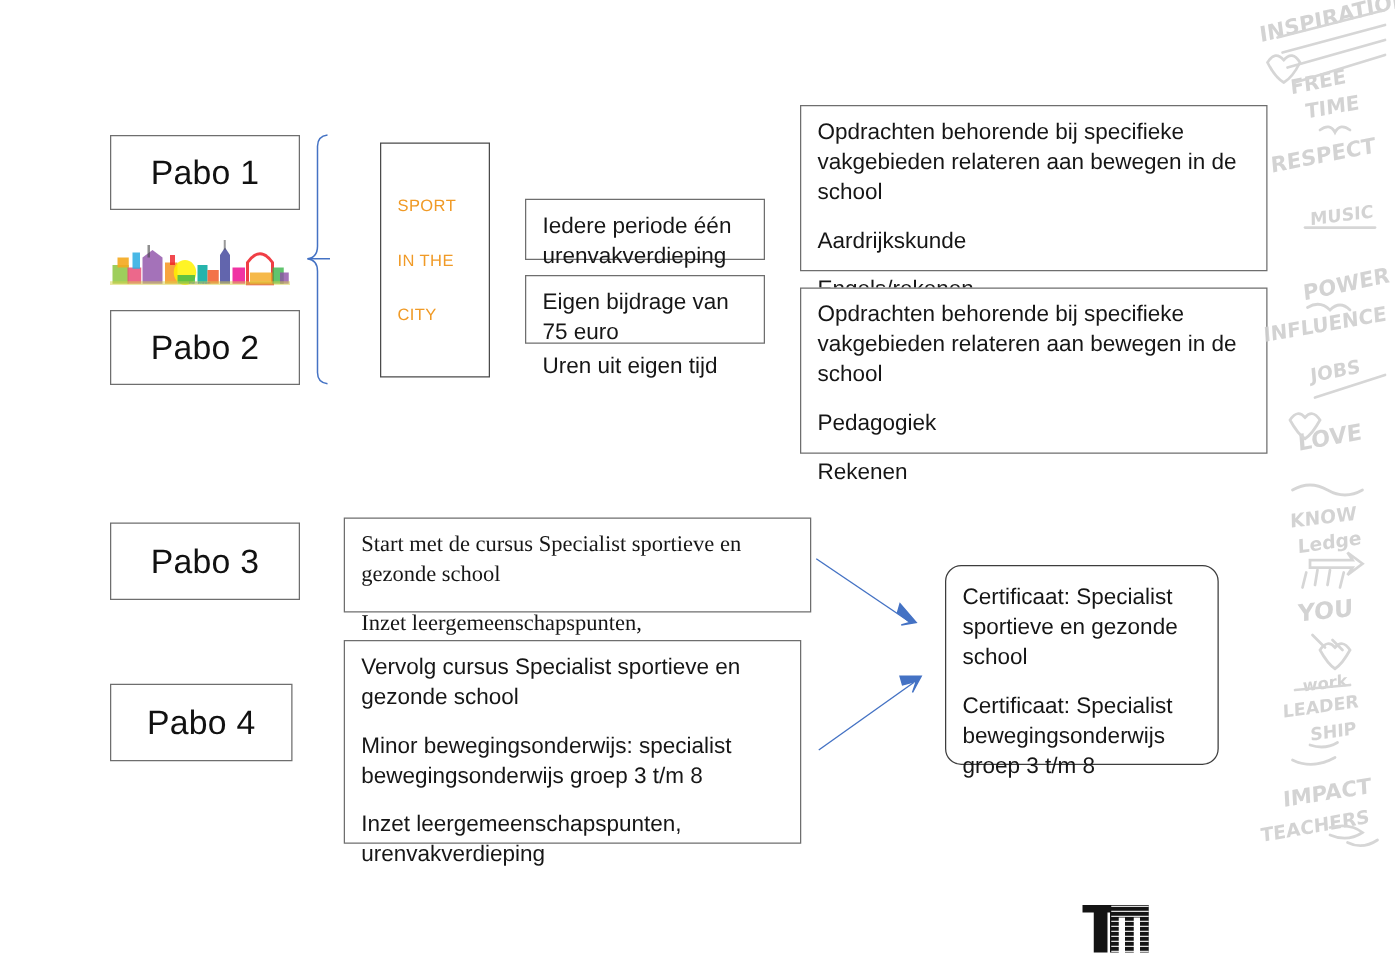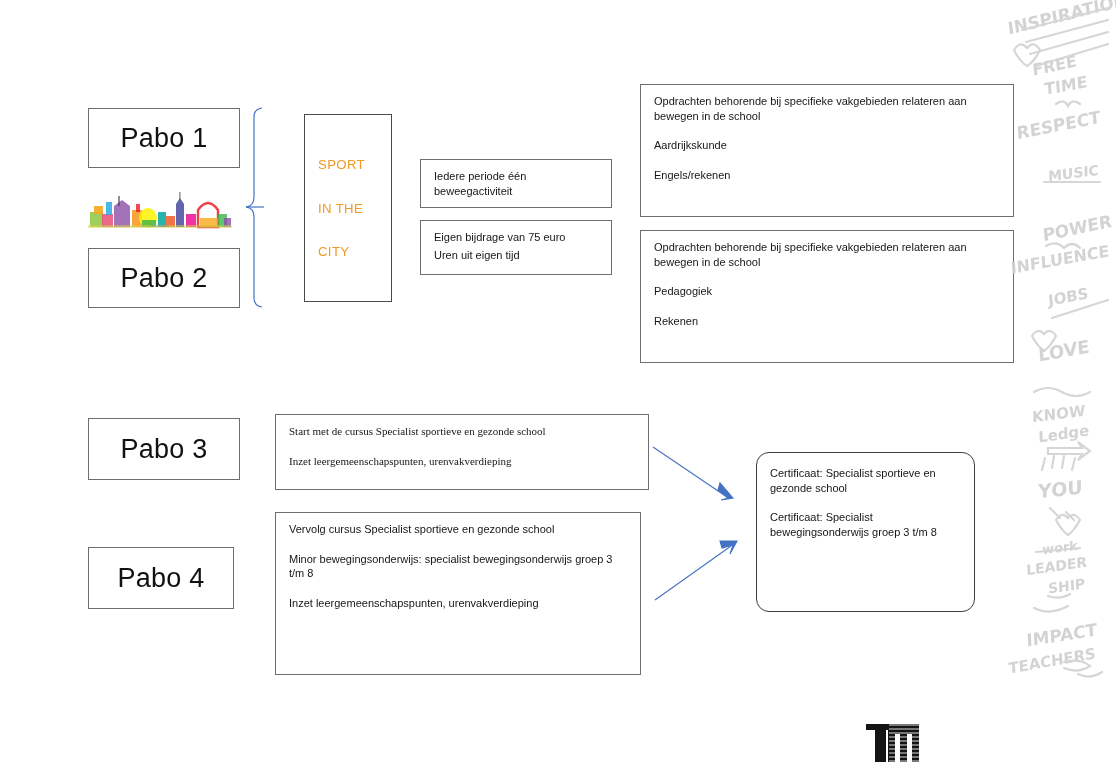--- a/index.html
+++ b/index.html
@@ -32,21 +32,21 @@
     display: flex;
     align-items: center;
     justify-content: center;
     font-size: 27px;
     letter-spacing: .2px;
     color: #111;
   }
 
   .txt-box {
     padding: 9px 12px 9px 13px;
-    font-size: 11px;
+    font-size: 18px;
     line-height: 1.33;
     color: #161616;
   }
   .txt-box p { margin: 0; }
   .txt-box p + p { margin-top: 15px; }
   .txt-box.tight p + p { margin-top: 3px; }
 
   
   #sport-box {
     display: flex;
@@ -224,21 +224,21 @@
   </div>
 
   <div class="box" id="sport-box" style="left:304px; top:114px; width:88px; height:188px;">
     <span>SPORT</span>
     <span>IN THE</span>
     <span>CITY</span>
   </div>
 
   <div class="box txt-box tight" style="left:420px; top:159px; width:192px; height:49px;">
     <p style="white-space:pre-line;">Iedere periode één
-beweegactiviteit</p>
+urenvakverdieping</p>
   </div>
 
   <div class="box txt-box tight" style="left:420px; top:220px; width:192px; height:55px;">
     <p>Eigen bijdrage van 75 euro</p>
     <p>Uren uit eigen tijd</p>
   </div>
 
   <div class="box txt-box" style="left:640px; top:84px; width:374px; height:133px;">
     <p>Opdrachten behorende bij specifieke vakgebieden relateren aan bewegen in de school</p>
     <p>Aardrijkskunde</p>

